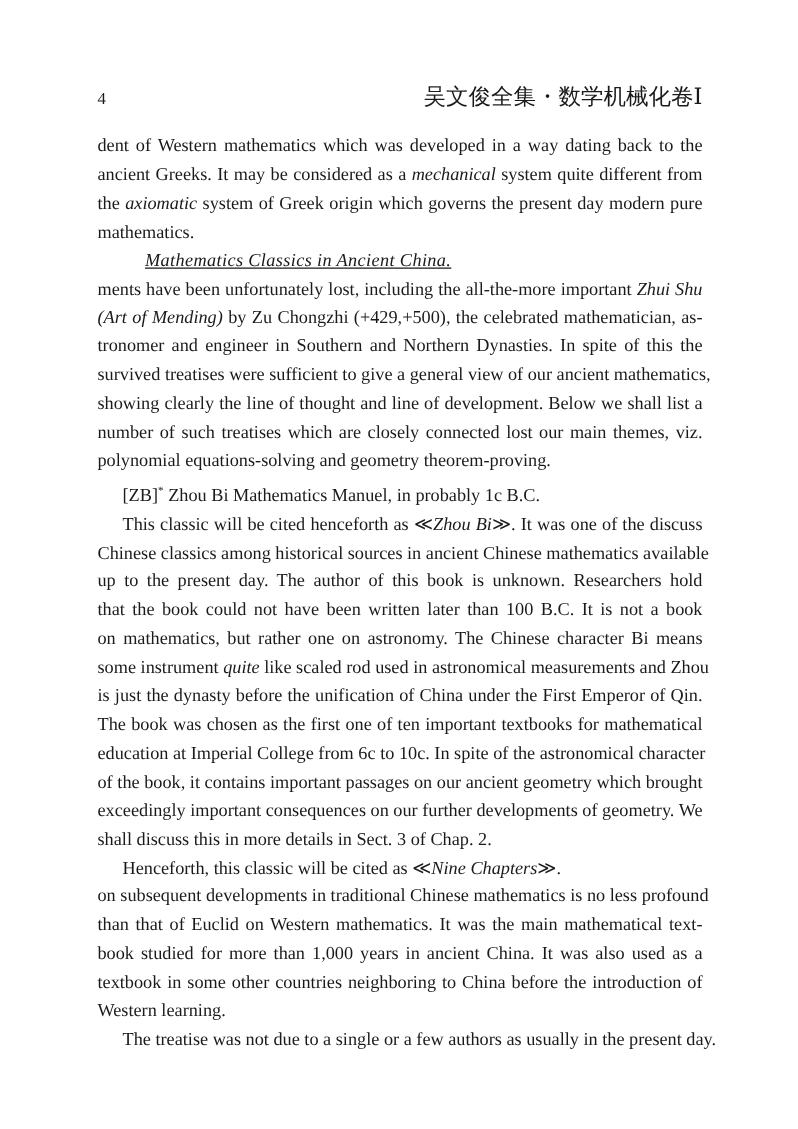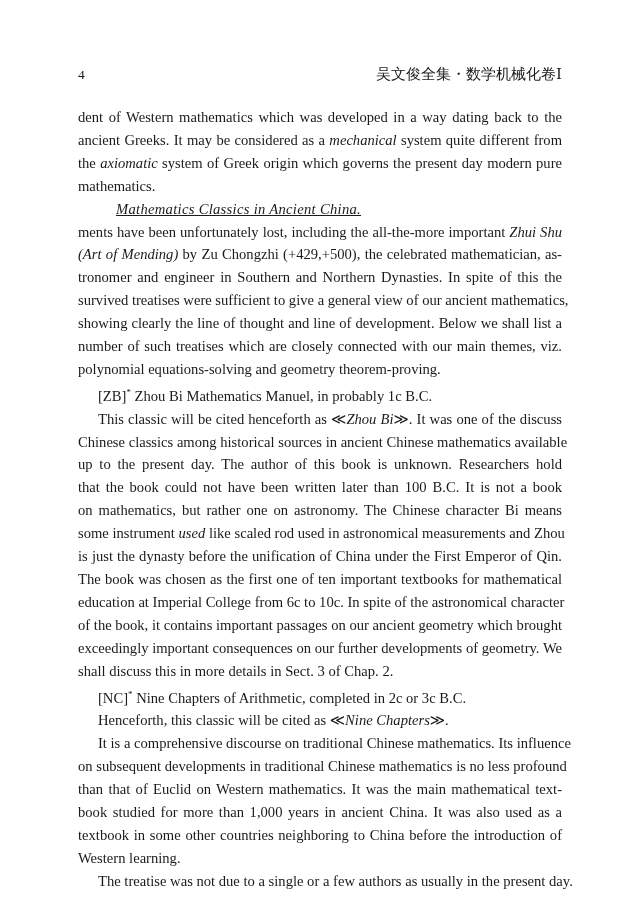--- a/index.html
+++ b/index.html
@@ -1,20 +1,20 @@
 <!DOCTYPE html>
 <html><head>
 <meta charset="utf-8">
 <style>
   html, body { margin: 0; padding: 0; background: #ffffff; }
   body { width: 638px; height: 903px; position: relative; overflow: hidden;
          font-family: "Liberation Serif", "DejaVu Serif", serif; color: #1a1a1a; }
   .header { position: absolute; left: 78px; right: 76px; top: 65px; height: 20px;
             font-size: 13.5px; display: flex; justify-content: space-between; align-items: baseline; }
-  .header .cn { font-family: "DejaVu Serif", serif; font-size: 15px; }
+  .header .cn { font-family: "DejaVu Serif", serif; font-size: 18px; }
   .body { position: absolute; left: 78px; top: 106px; width: 484px;
           font-size: 14.6px; line-height: 22.9px; text-align: justify; }
   .line { display: block; text-align: justify; text-align-last: justify; white-space: nowrap; }
   .line.last { text-align-last: left; }
   .line.ind { padding-left: 20px; }
   em { font-style: italic; }
   .uline { text-decoration: underline; font-style: italic; letter-spacing: 0.3px; margin-left: 18px; }
 </style>
 </head>
 <body>
@@ -28,37 +28,35 @@
     <span class="line"><span>dent of Western mathematics which was developed in a way dating back to the</span></span>
     <span class="line"><span>ancient Greeks. It may be considered as a </span><em>mechanical</em><span> system quite different from</span></span>
     <span class="line"><span>the </span><em>axiomatic</em><span> system of Greek origin which governs the present day modern pure</span></span>
     <span class="line last"><span>mathematics.</span></span>
     <span class="line last ind"><span class="uline">Mathematics Classics in Ancient China.</span></span>
     <span class="line"><span>ments have been unfortunately lost, including the all-the-more important </span><em>Zhui Shu</em></span>
     <span class="line"><em>(Art of Mending)</em><span> by Zu Chongzhi (+429,+500), the celebrated mathematician, as-</span></span>
     <span class="line"><span>tronomer and engineer in Southern and Northern Dynasties.  In spite of this the</span></span>
     <span class="line"><span>survived treatises were sufficient to give a general view of our ancient mathematics,</span></span>
     <span class="line"><span>showing clearly the line of thought and line of development.  Below we shall list a</span></span>
-    <span class="line"><span>number of such treatises which are closely connected with our main themes, viz.</span></span>
+    <span class="line"><span>number of such treatises which are closely connected lost our main themes, viz.</span></span>
     <span class="line last"><span>polynomial equations-solving and geometry theorem-proving.</span></span>
     <span class="line last ind"><span>[ZB]</span><sup style="font-size: 9px;">*</sup><span> Zhou Bi Mathematics Manuel, in probably 1c B.C.</span></span>
     <span class="line ind"><span>This classic will be cited henceforth as ≪</span><em>Zhou Bi</em><span>≫.  It was one of the discuss</span></span>
     <span class="line"><span>Chinese classics among historical sources in ancient Chinese mathematics available</span></span>
     <span class="line"><span>up to the present day.  The author of this book is unknown.  Researchers hold</span></span>
     <span class="line"><span>that the book could not have been written later than 100 B.C. It is not a book</span></span>
     <span class="line"><span>on mathematics, but rather one on astronomy.  The Chinese character Bi means</span></span>
-    <span class="line"><span>some instrument </span><em>used</em><span> like scaled rod used in astronomical measurements and Zhou</span></span>
+    <span class="line"><span>some instrument </span><em>quite</em><span> like scaled rod used in astronomical measurements and Zhou</span></span>
     <span class="line"><span>is just the dynasty before the unification of China under the First Emperor of Qin.</span></span>
     <span class="line"><span>The book was chosen as the first one of ten important textbooks for mathematical</span></span>
     <span class="line"><span>education at Imperial College from 6c to 10c. In spite of the astronomical character</span></span>
     <span class="line"><span>of the book, it contains important passages on our ancient geometry which brought</span></span>
     <span class="line"><span>exceedingly important consequences on our further developments of geometry.  We</span></span>
     <span class="line last"><span>shall discuss this in more details in Sect. 3 of Chap. 2.</span></span>
-    <span class="line last ind"><span>[NC]</span><sup style="font-size: 9px;">*</sup><span> Nine Chapters of Arithmetic, completed in 2c or 3c B.C.</span></span>
     <span class="line last ind"><span>Henceforth, this classic will be cited as ≪</span><em>Nine Chapters</em><span>≫.</span></span>
-    <span class="line ind"><span>It is a comprehensive discourse on traditional Chinese mathematics. Its influence</span></span>
     <span class="line"><span>on subsequent developments in traditional Chinese mathematics is no less profound</span></span>
     <span class="line"><span>than that of Euclid on Western mathematics. It was the main mathematical text-</span></span>
     <span class="line"><span>book studied for more than 1,000 years in ancient China.  It was also used as a</span></span>
     <span class="line"><span>textbook in some other countries neighboring to China before the introduction of</span></span>
     <span class="line last"><span>Western learning.</span></span>
     <span class="line ind"><span>The treatise was not due to a single or a few authors as usually in the present day.</span></span>
   </div>
 
 </body></html>

